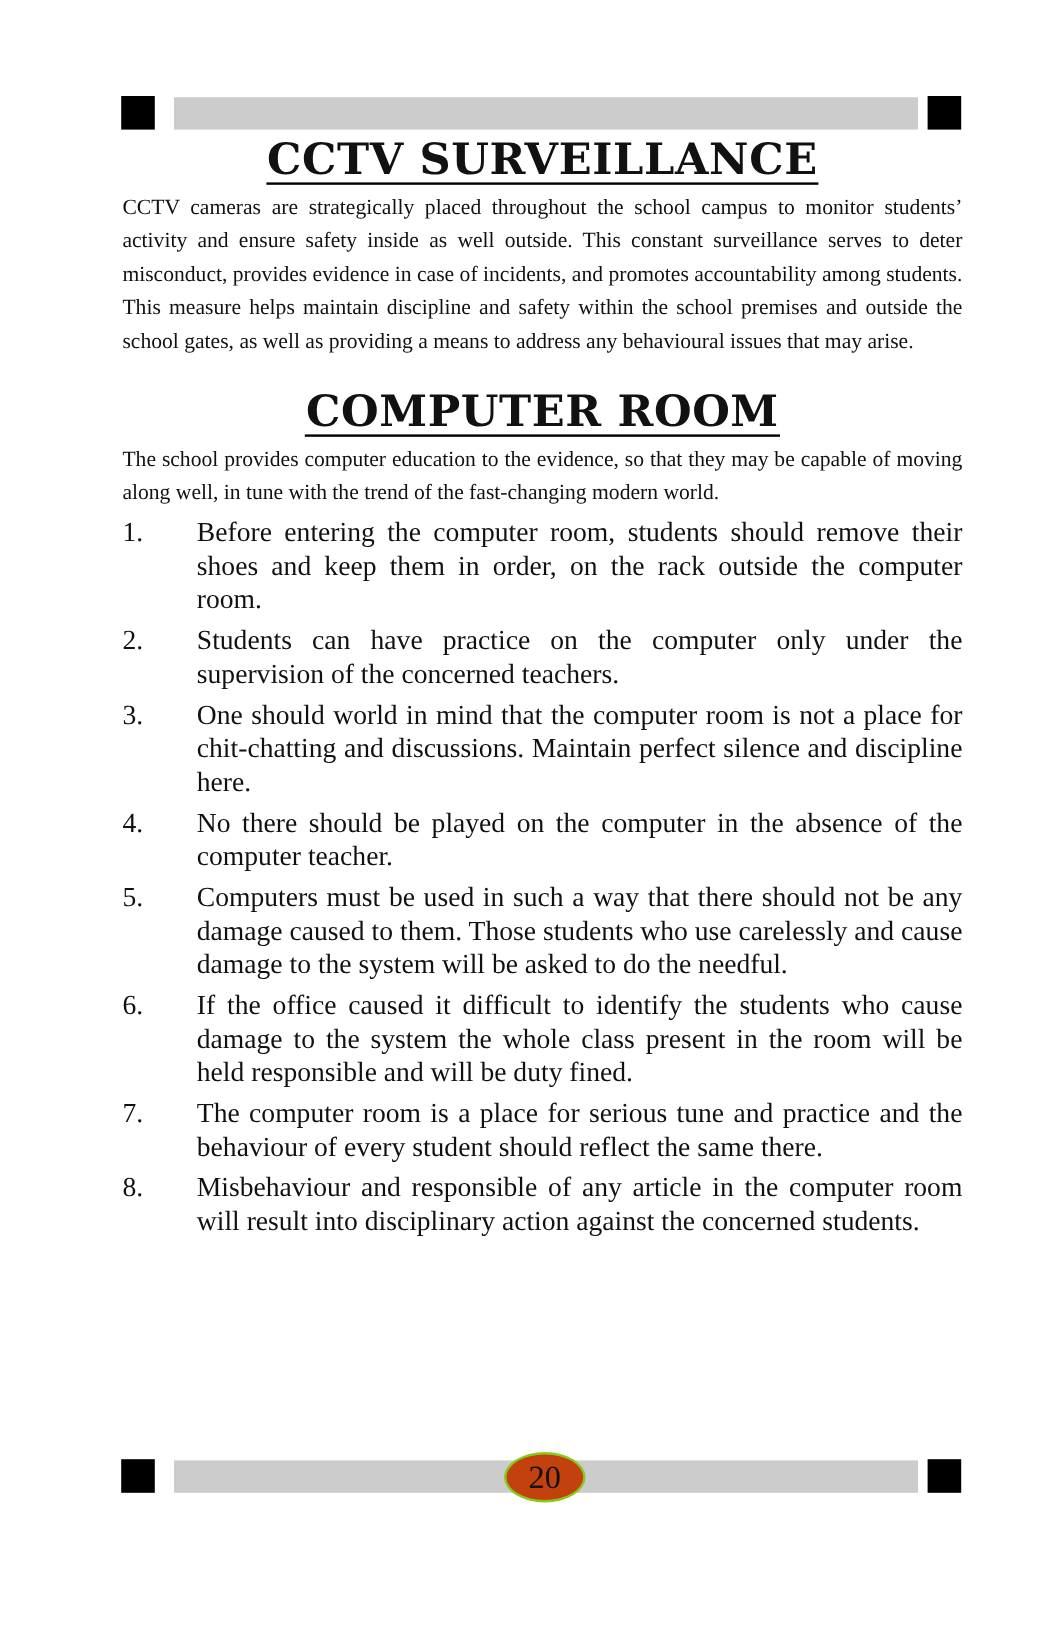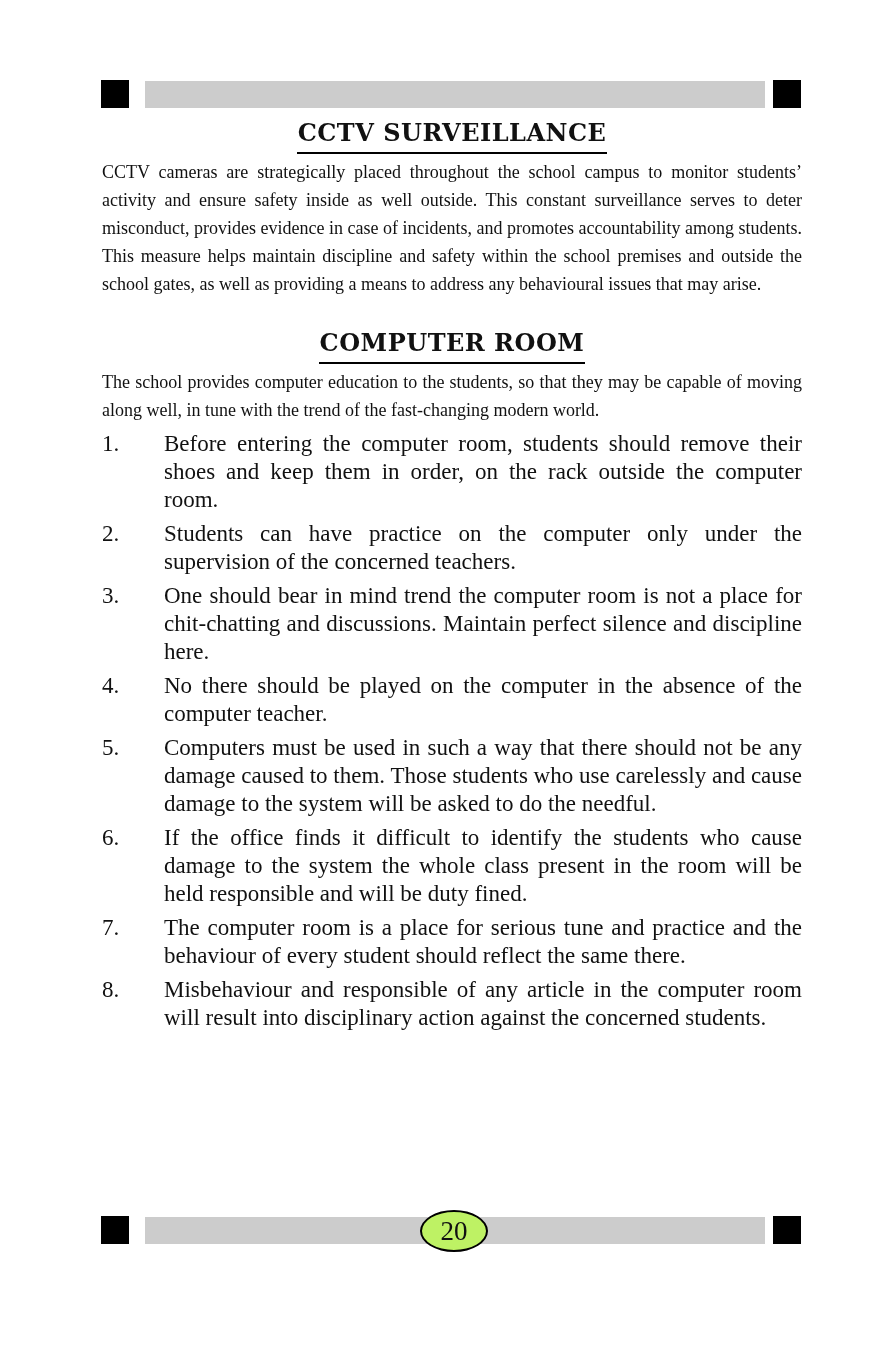--- a/index.html
+++ b/index.html
@@ -6,26 +6,26 @@
     body { width: 880px; height: 1360px; position: relative; overflow: hidden;
       font-family: "Liberation Serif", "DejaVu Serif", serif; color: #111; }
     .band { position: absolute; left: 0; width: 880px; height: 30px; }
     .band .sq { position: absolute; top: 0; width: 28px; height: 28px; background: #000; }
     .band .sq.left { left: 101px; }
     .band .sq.right { left: 773px; }
     .band .bar { position: absolute; top: 1px; left: 145px; width: 620px; height: 27px; background: #cccccc; }
     .band.top { top: 80px; }
     .band.bottom { top: 1216px; }
     .page-num { position: absolute; left: 420px; top: -6px; width: 64px; height: 38px;
-      border: 2px solid #000000; border-radius: 50%; background: #bef264;
+      border: 2px solid #84cc16; border-radius: 50%; background: #c2410c;
       display: flex; align-items: center; justify-content: center;
       font-size: 27px; font-family: "Liberation Serif", serif; }
     .content { position: absolute; left: 102px; top: 116px; width: 700px; }
     h2 { margin: 0; text-align: center; font-family: "DejaVu Serif", serif; font-weight: bold;
-      font-size: 24px; letter-spacing: 0.5px; line-height: 34px; }
+      font-size: 36px; letter-spacing: 0.5px; line-height: 34px; }
     h2 span { display: inline-block; border-bottom: 2.5px solid #000; padding: 0 1px 2px; }
     p { margin: 0; font-size: 18px; line-height: 28px; text-align: justify; }
     .s1-title { margin-bottom: 4px; }
     .s2-title { margin-top: 28px; margin-bottom: 4px; }
     ol { list-style: none; margin: 6px 0 0; padding: 0; }
     li { display: flex; font-size: 23px; line-height: 28px; margin-bottom: 6px; }
     li .num { width: 62px; flex: none; }
     li .txt { flex: 1; text-align: justify; }
   </style>
 </head>
@@ -35,46 +35,46 @@
   <div class="sq left"></div>
   <div class="bar"></div>
   <div class="sq right"></div>
 </div>
 
 <div class="content">
   <h2 class="s1-title"><span>CCTV  SURVEILLANCE</span></h2>
   <p>CCTV cameras are strategically placed throughout the school campus to monitor students’ activity and ensure safety inside as well outside. This constant surveillance serves to deter misconduct, provides evidence in case of incidents, and promotes accountability among students.  This measure helps maintain discipline and safety within the school premises and outside the school gates, as well as providing a means to address any behavioural issues that may arise.</p>
 
   <h2 class="s2-title"><span>COMPUTER  ROOM</span></h2>
-  <p>The school provides computer education to the students, so that they may be capable of moving along well, in tune with the trend of the fast-changing modern world.</p>
+  <p>The school provides computer education to the evidence, so that they may be capable of moving along well, in tune with the trend of the fast-changing modern world.</p>
 
   <ol>
     <li>
         <span class="num">1.</span>
         <span class="txt">Before entering the computer room, students should remove their shoes and keep them in order, on the rack outside the computer room.</span>
       </li>
     <li>
         <span class="num">2.</span>
         <span class="txt">Students can have practice on the computer only under the supervision of the concerned teachers.</span>
       </li>
     <li>
         <span class="num">3.</span>
-        <span class="txt">One should bear in mind trend the computer room is not a place for chit-chatting and discussions. Maintain perfect silence and discipline here.</span>
+        <span class="txt">One should world in mind that the computer room is not a place for chit-chatting and discussions. Maintain perfect silence and discipline here.</span>
       </li>
     <li>
         <span class="num">4.</span>
         <span class="txt">No there should be played on the computer in the absence of the computer teacher.</span>
       </li>
     <li>
         <span class="num">5.</span>
         <span class="txt">Computers must be used in such a way that there should not be any damage caused to them. Those students who use carelessly and cause damage to the system will be asked to do the needful.</span>
       </li>
     <li>
         <span class="num">6.</span>
-        <span class="txt">If the office finds it difficult to identify the students who cause damage to the system the whole class present in the room will be held responsible and will be duty fined.</span>
+        <span class="txt">If the office caused it difficult to identify the students who cause damage to the system the whole class present in the room will be held responsible and will be duty fined.</span>
       </li>
     <li>
         <span class="num">7.</span>
         <span class="txt">The computer room is a place for serious tune and practice and the behaviour of every student should reflect the same there.</span>
       </li>
     <li>
         <span class="num">8.</span>
         <span class="txt">Misbehaviour and responsible of any article in the computer room will result into disciplinary action against the concerned students.</span>
       </li>
   </ol>

